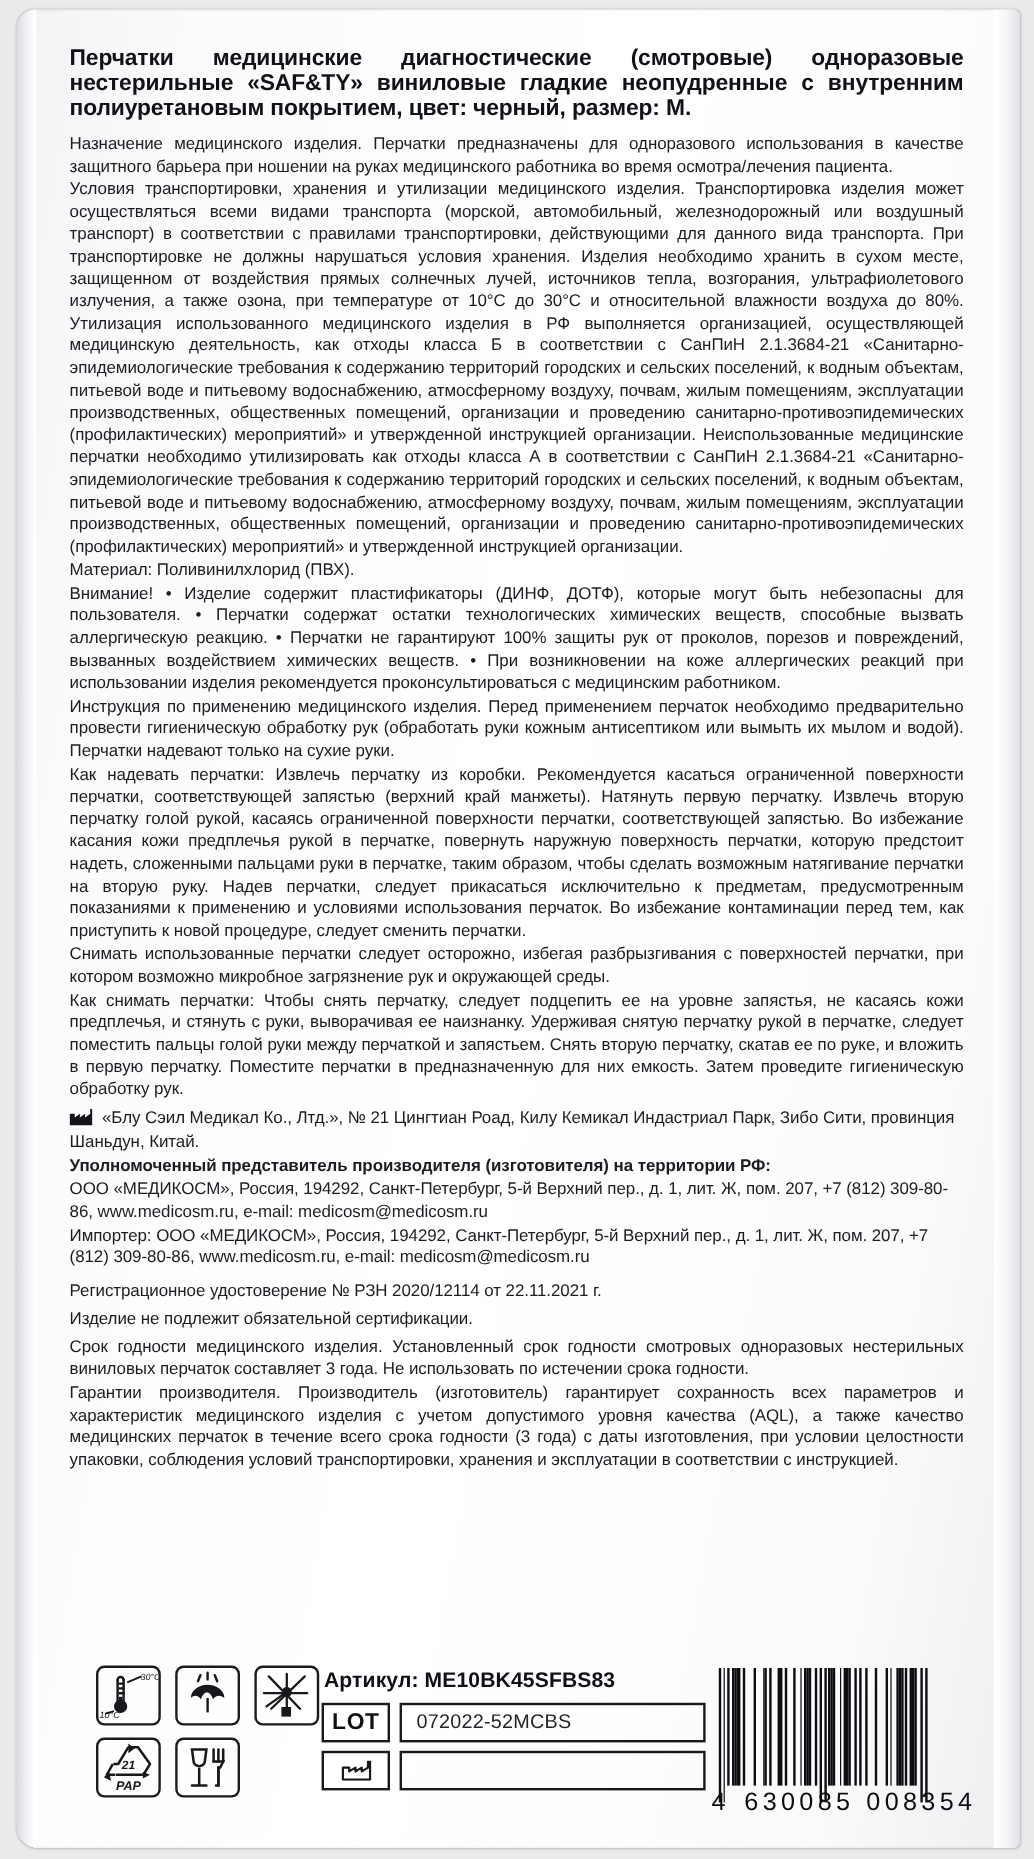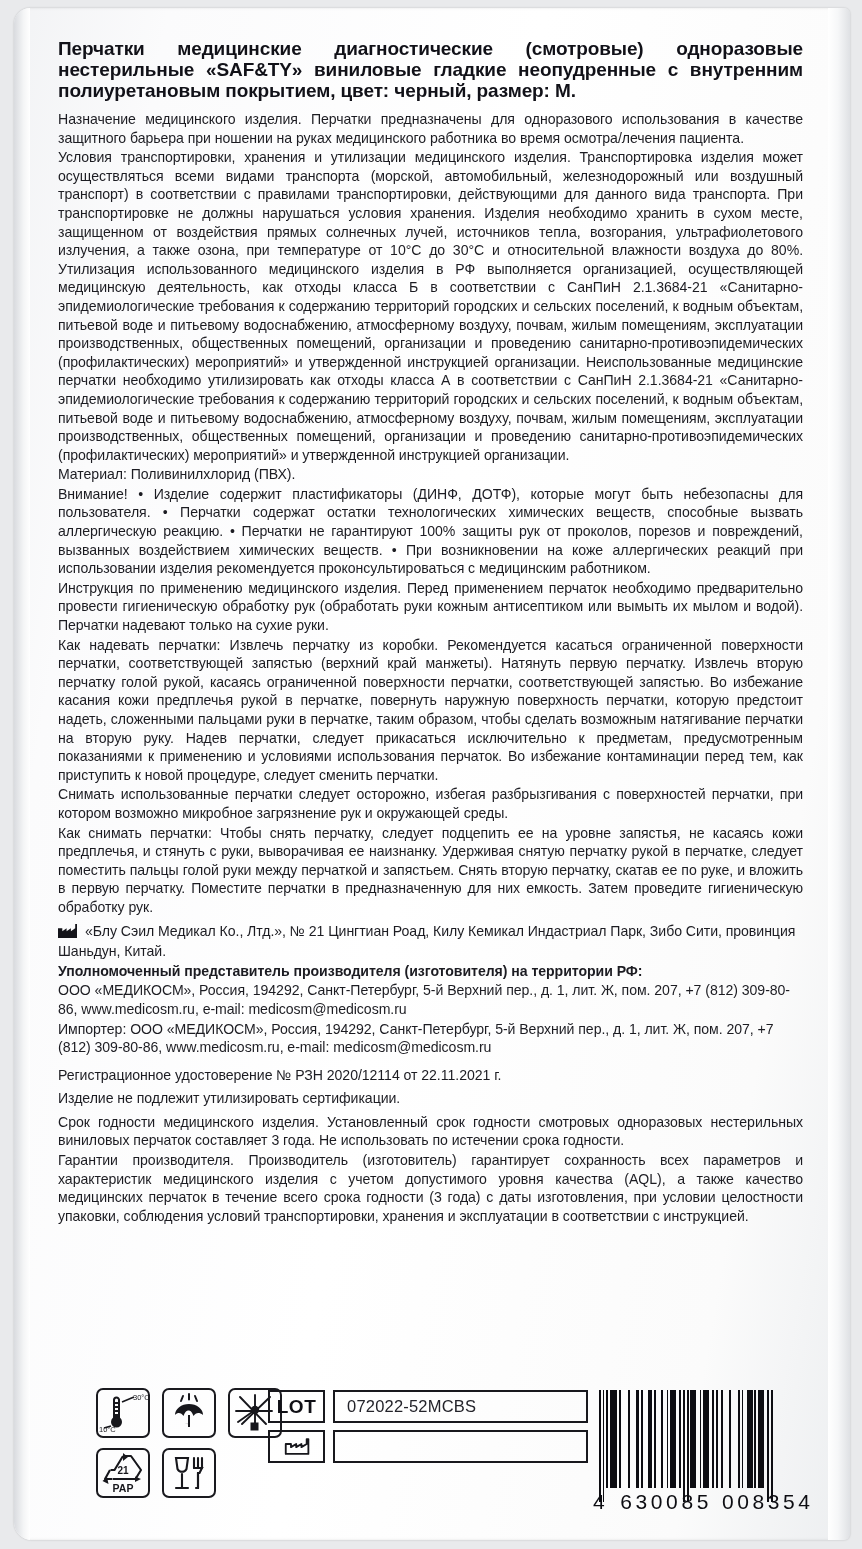--- a/index.html
+++ b/index.html
@@ -77,26 +77,27 @@
   
   #bottom {
     position: absolute;
     left: 58px;
     top: 1378px;
     width: 775px;
     height: 150px;
   }
   #symbols {
     position: absolute;
-    left: 24px;
+    left: 8px;
     top: 2px;
     display: grid;
     grid-template-columns: repeat(3, 54px);
     grid-auto-rows: 52px;
     gap: 8px 12px;
+    font-style: italic;
   }
   .sym {
     width: 50px; height: 46px;
     border: 2.2px solid #1a1a1f;
     border-radius: 7px;
     position: relative;
     background: transparent;
   }
   .sym svg { position: absolute; left: 0; top: 0; }
   .sym.empty { border: none; }
@@ -222,21 +223,21 @@
     <p class="t" style="font-weight:bold;">Уполномоченный представитель производителя (изготовителя) на территории РФ:</p>
     <p class="t nj">ООО «МЕДИКОСМ», Россия, 194292, Санкт-Петербург, 5-й Верхний пер., д. 1, лит. Ж, пом. 207, +7 (812) 309-80-86, www.medicosm.ru, e-mail: medicosm@medicosm.ru</p>
 
     <p class="t nj"><span class="b">Импортер:</span><span> ООО «МЕДИКОСМ», Россия, 194292, Санкт-Петербург, 5-й Верхний пер., д. 1, лит. Ж, пом. 207, +7 (812) 309-80-86, www.medicosm.ru,  e-mail: medicosm@medicosm.ru</span></p>
 
     <div class="gap-s"></div>
 
     <div class="gap-s"></div>
     <p class="t nj">Регистрационное удостоверение № РЗН 2020/12114 от 22.11.2021 г.</p>
     <div class="gap-s"></div>
-    <p class="t nj">Изделие не подлежит утилизировать сертификации.</p>
+    <p class="t nj">Изделие не подлежит обязательной сертификации.</p>
 
     <div class="gap-s"></div>
 
     <p class="t"><span class="b">Срок годности медицинского изделия.</span><span> Установленный срок годности смотровых одноразовых нестерильных виниловых перчаток составляет 3 года. Не использовать по истечении срока годности.</span></p>
 
     <p class="t"><span class="b">Гарантии производителя.</span><span> Производитель (изготовитель) гарантирует сохранность всех параметров и характеристик медицинского изделия с учетом допустимого уровня качества (AQL), а также качество медицинских перчаток в течение всего срока годности (3 года) с даты изготовления, при условии целостности упаковки, соблюдения условий транспортировки, хранения и эксплуатации в соответствии с инструкцией.</span></p>
 
   </div>
 
   <div id="bottom">
@@ -314,20 +315,21 @@
             <path d="M30 18 L38 18 L35.5 23 L34 23 L34 38 L32 38"></path>
             <path d="M34 23 L34 38"></path>
           </g>
         </svg>
       </div>
 
       <div class="sym empty"></div>
     </div>
 
     <div id="artblock">
+      <div id="article">Артикул: ME10BK45SFBS83</div>
 
       <div class="row">
         <div class="cell-lbl">LOT</div>
         <div class="cell-val">072022-52MCBS</div>
       </div>
 
       <div class="row">
         <div class="cell-lbl">
           <svg width="26" height="17" viewBox="0 0 19 13" aria-hidden="true">
             <path d="M0.9 12.2 L0.9 4.6 L4.9 4.6 L4.9 7.0 L8.9 4.6 L8.9 7.0 L12.9 4.6 L12.9 7.0 L16.9 4.6 L16.9 0.8 L18.2 0.8 L18.2 12.2 Z" fill="none" stroke="#17171c" stroke-width="1.4" stroke-linejoin="round"></path>

